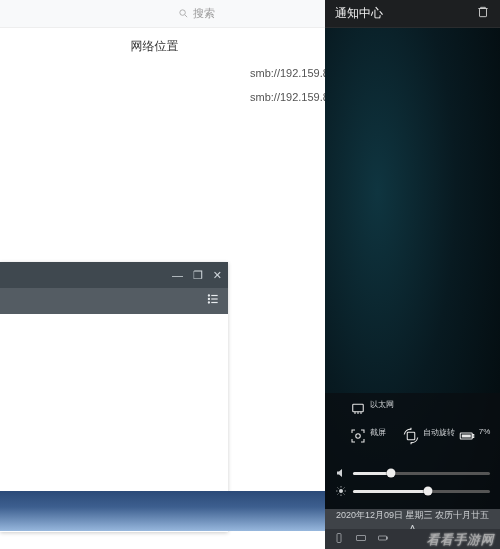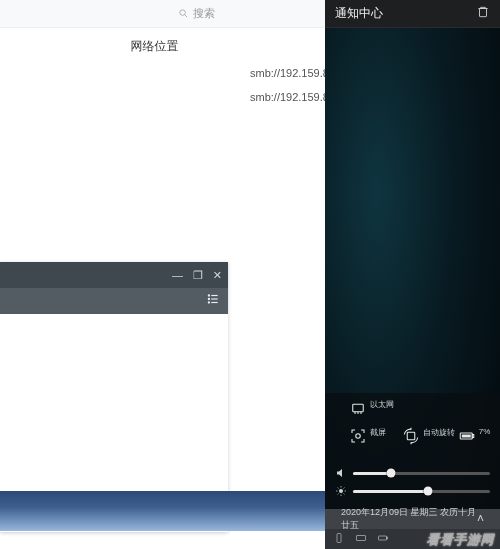--- a/index.html
+++ b/index.html
@@ -16,21 +16,21 @@
   
   .subwin { position: absolute; left: 0; top: 262px; width: 228px; height: 270px; background: #fff; box-shadow: 0 1px 4px rgba(0,0,0,0.2); }
   .subwin-title { height: 26px; background: #3f484f; display:flex; align-items:center; justify-content:flex-end; padding: 0 6px; gap: 10px; color:#cfd6db; font-size:11px; }
   .subwin-tool { height: 26px; background: #545c63; display:flex; align-items:center; justify-content:flex-end; padding: 0 8px; color:#e8ecef; }
   .subwin-body { height: calc(100% - 52px); background:#fff; }
 
   
   .wallpaper { position:absolute; left:0; bottom:18px; width:325px; height:40px; background: linear-gradient(180deg,#2b4a78 0%, #3d5f8f 40%, #97b7dd 100%); }
 
   
-  .watermark { position:absolute; right:6px; bottom:0; font-size:13px; color:#aaa; font-style:italic; letter-spacing:0.5px; z-index:50; text-shadow:0 0 2px #fff;font-weight:bold; }
+  .watermark { position:absolute; right:6px; bottom:0; font-size:13px; color:#aaa; font-style:italic; letter-spacing:0.5px; z-index:50; text-shadow:0 0 2px #fff; }
 
   
   .panel { position:absolute; top:0; right:0; width:175px; height:100%; background: radial-gradient(ellipse at 30% 35%, #0f3540 0%, #081a21 45%, #020709 100%); color:#e6e6e6; display:flex; flex-direction:column; }
   .panel-head { height:28px; display:flex; align-items:center; justify-content:space-between; padding:0 10px; background:#1d1f21; border-bottom:1px solid #2a2c2e; }
   .panel-head .title { font-size:12px; color:#f1f1f1; }
   .panel-head .trash { color:#bbb; }
   .panel-body { flex:1; }
 
   .quick { padding: 6px 8px 4px 8px; background: rgba(10,14,17,0.75); }
   .qrow { display:flex; justify-content:space-between; margin-bottom:10px; }
@@ -40,21 +40,21 @@
   .qitem .lbl { font-size:8px; color:#cfd2d5; white-space:nowrap; }
 
   .sliders { padding: 2px 10px 6px 10px; background: rgba(10,14,17,0.75); }
   .srow { display:flex; align-items:center; gap:6px; margin:6px 0; }
   .srow .sicon { width:12px; display:flex; justify-content:center; }
   .srow svg { width:12px; height:12px; stroke:#cfd2d5; fill:#cfd2d5; }
   .track { position:relative; flex:1; height:3px; background:#555; border-radius:2px; }
   .track .fill { position:absolute; left:0; top:0; height:100%; background:#e8e8e8; border-radius:2px; }
   .track .thumb { position:absolute; top:50%; width:9px; height:9px; background:#eee; border-radius:50%; transform:translate(-50%,-50%); box-shadow:0 0 1px #000; }
 
-  .datebar { height:20px; background:#3f4348; display:flex; align-items:center; padding:0 16px; font-size:9px; color:#cfd2d5; justify-content:space-between; }
+  .datebar { height:20px; background:#3f4348; display:flex; align-items:center; padding:0 8px; font-size:9px; color:#cfd2d5; justify-content:space-between;flex-direction:column; }
   .datebar .chev { font-size:12px; color:#cfd2d5; }
 
   .statusbar { height:20px; background:#303338; display:flex; align-items:center; padding:0 8px; gap:10px; color:#b9bcc0; font-size:10px; }
   .statusbar svg { width:12px; height:12px; stroke:#b9bcc0; fill:none; stroke-width:1.4; }
 
   .icon-svg { display:block; }
 </style>
 </head>
 <body>
 

